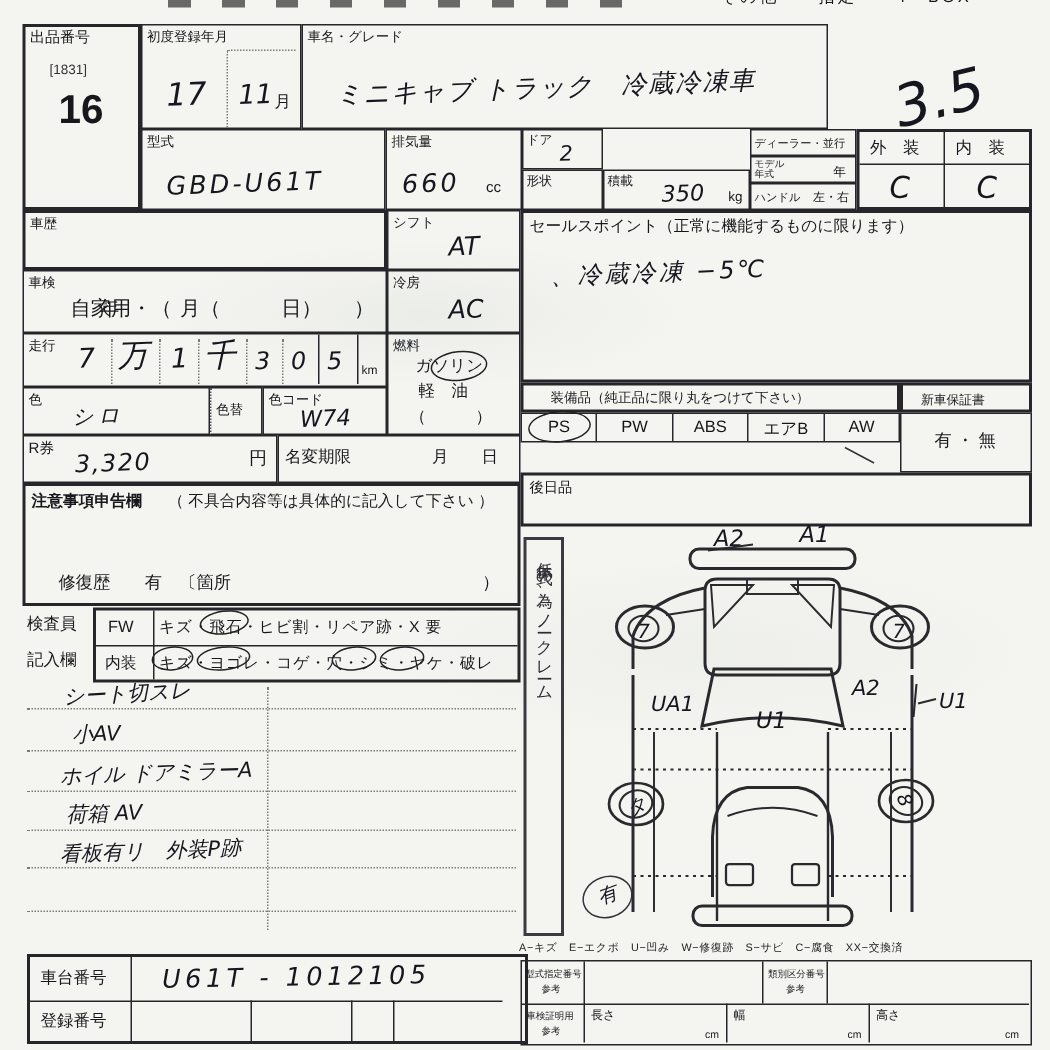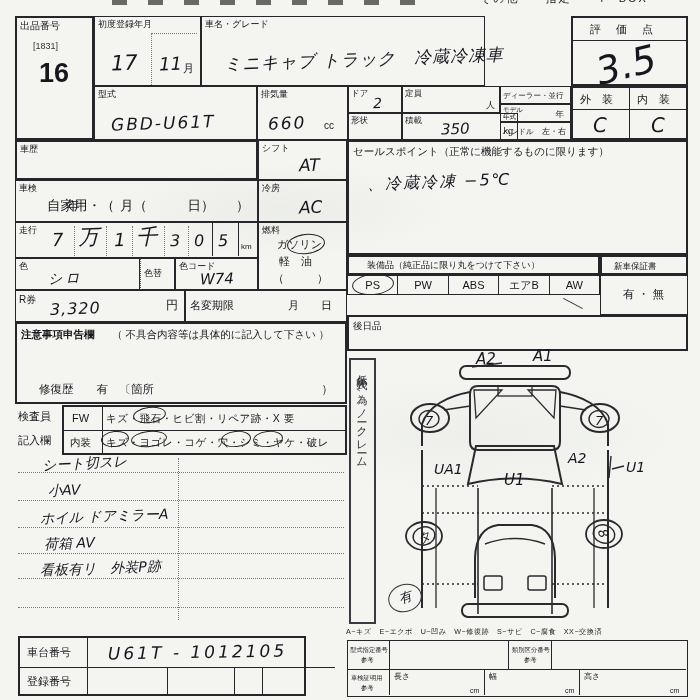--- a/index.html
+++ b/index.html
@@ -43,54 +43,46 @@
 
   <div class="box" style="left:94px;top:16px;width:107px;height:70px;">
     <span class="lbl" style="left:3px;top:3px;">初度登録年月</span>
     <div class="dotv" style="left:56px;top:16px;height:52px;"></div>
     <div class="dotline" style="left:56px;top:16px;width:46px;"></div>
     <span class="hand" style="left:16px;top:36px;font-size:21px;">17</span>
     <span class="hand" style="left:64px;top:38px;font-size:18px;">11</span>
     <span class="prt" style="left:88px;top:46px;font-size:11px;">月</span>
   </div>
 
-  <div class="box" style="left:201px;top:16px;width:284px;height:70px;">
+  <div class="box" style="left:201px;top:16px;width:351px;height:70px;">
     <span class="lbl" style="left:3px;top:3px;">車名・グレード</span>
     <span class="hand" style="left:22px;top:34px;font-size:17px;letter-spacing:1px;">ミニキャブ トラック　冷蔵冷凍車</span>
   </div>
 
 
-  <div class="box" style="left:571px;top:16px;width:117px;height:70px;border-width:2px;">
-    <span class="prt" style="left:17px;top:6px;font-size:11px;letter-spacing:2px;">評　価　点</span>
-    <div class="nob" style="left:0;top:22px;width:113px;border-top:1.4px solid #26262a;"></div>
-  </div>
   <span class="hand" style="left:596px;top:46px;font-size:38px;z-index:5;transform:rotate(-14deg);">3.5</span>
 
   <div class="box" style="left:94px;top:86px;width:163px;height:54px;">
     <span class="lbl" style="left:3px;top:3px;">型式</span>
     <span class="hand" style="left:16px;top:28px;font-size:17px;letter-spacing:2px;">GBD-U61T</span>
   </div>
   <div class="box" style="left:257px;top:86px;width:91px;height:54px;">
     <span class="lbl" style="left:3px;top:3px;">排気量</span>
     <span class="hand" style="left:10px;top:28px;font-size:17px;letter-spacing:2px;">660</span>
     <span class="prt" style="left:66px;top:34px;font-size:10px;">cc</span>
   </div>
 
   <div class="box" style="left:348px;top:86px;width:54px;height:27px;">
     <span class="lbl" style="left:2px;top:2px;font-size:8.5px;">ドア</span>
     <span class="hand" style="left:24px;top:9px;font-size:14px;">2</span>
   </div>
-  <div class="box" style="left:402px;top:86px;width:98px;height:27px;">
-    <span class="lbl" style="left:2px;top:2px;font-size:8.5px;">定員</span>
-    <span class="prt" style="right:4px;bottom:2px;font-size:9px;">人</span>
-  </div>
   <div class="box" style="left:348px;top:113px;width:54px;height:27px;">
     <span class="lbl" style="left:2px;top:2px;font-size:8.5px;">形状</span>
   </div>
-  <div class="box" style="left:402px;top:113px;width:116px;height:27px;">
+  <div class="box" style="left:402px;top:113px;width:98px;height:27px;">
     <span class="lbl" style="left:2px;top:2px;font-size:8.5px;">積載</span>
     <span class="hand" style="left:38px;top:8px;font-size:15px;">350</span>
     <span class="prt" style="right:4px;bottom:3px;font-size:9px;">kg</span>
   </div>
 
   <div class="box" style="left:500px;top:86px;width:71px;height:18px;">
     <span class="prt" style="left:2px;top:5px;font-size:7.5px;">ディーラー・並行</span>
   </div>
   <div class="box" style="left:500px;top:104px;width:71px;height:18px;">
     <span class="prt" style="left:2px;top:2px;font-size:6.5px;">モデル</span>
@@ -307,21 +299,21 @@
     <text x="209" y="193" font-size="13" stroke="none" transform="rotate(68 214 188)">8</text>
     <ellipse cx="214" cy="188" rx="11" ry="9" stroke-width="1.4" transform="rotate(20 214 188)"></ellipse>
   </svg>
 
   <div style="position:absolute;left:388px;top:584px;width:34px;height:28px;border:1.6px solid #33333a;border-radius:50%;transform:rotate(-18deg);box-sizing:border-box;">
     <span class="hand" style="left:10px;top:6px;font-size:13px;">有</span>
   </div>
 
   <div class="prt" style="left:346px;top:628px;font-size:7.2px;letter-spacing:.5px;color:#222;">A−キズ　E−エクボ　U−凹み　W−修復跡　S−サビ　C−腐食　XX−交換済</div>
 
-  <div class="box" style="left:18px;top:636px;width:288px;height:60px;border-width:2px;">
+  <div class="box" style="left:18px;top:636px;width:334px;height:60px;border-width:2px;">
     <div class="nob" style="left:67px;top:0;height:56px;border-left:1.4px solid #26262a;"></div>
     <div class="nob" style="left:0;top:29px;width:315px;border-top:1.4px solid #26262a;"></div>
     <span class="prt" style="left:7px;top:9px;font-size:11px;">車台番号</span>
     <span class="prt" style="left:7px;top:38px;font-size:11px;">登録番号</span>
     <span class="hand" style="left:88px;top:6px;font-size:17px;letter-spacing:3px;transform:rotate(-1deg);">U61T - 1012105</span>
     <div class="nob" style="left:147px;top:29px;height:27px;border-left:1.2px solid #26262a;"></div>
     <div class="nob" style="left:214px;top:29px;height:27px;border-left:1.2px solid #26262a;"></div>
     <div class="nob" style="left:242px;top:29px;height:27px;border-left:1.2px solid #26262a;"></div>
   </div>
 

